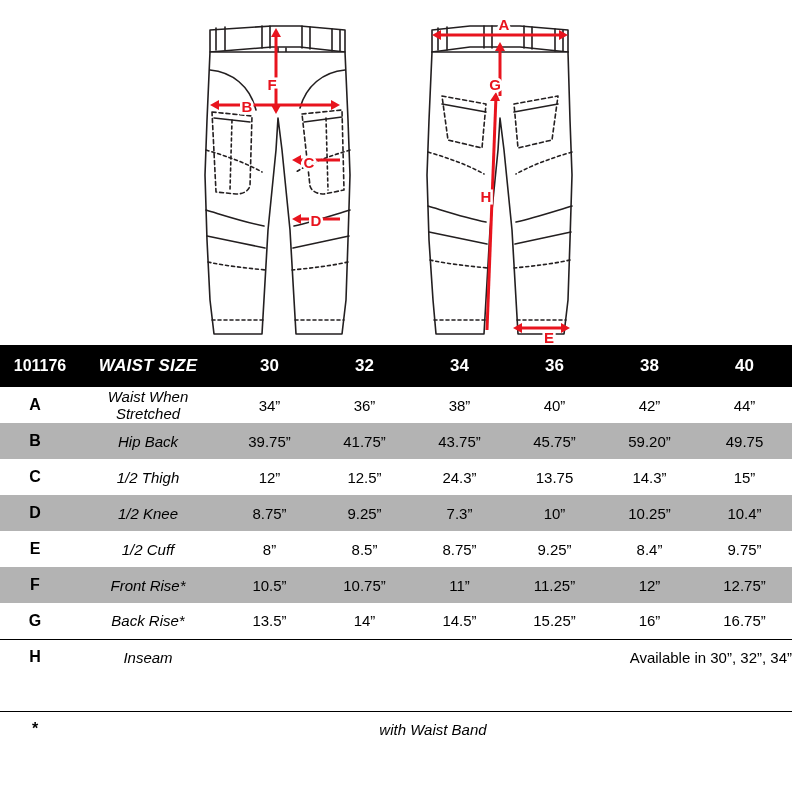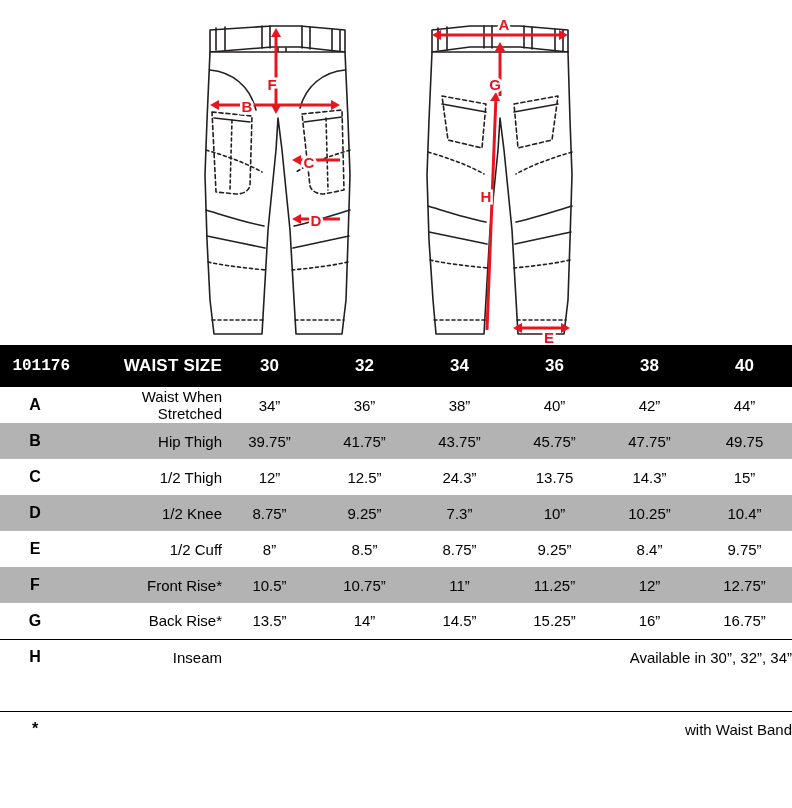--- a/index.html
+++ b/index.html
@@ -29,26 +29,26 @@
     table-layout: fixed;
     font-size: 15px;
   }
   .sizechart td, .sizechart th {
     padding: 0;
     height: 36px;
     vertical-align: middle;
     font-weight: normal;
   }
   .sizechart .c-letter { width: 70px; text-align: center; font-weight: bold; font-size: 16px; }
-  .sizechart .c-name   { width: 152px; text-align: right; padding-left: 4px; }
+  .sizechart .c-name   { width: 152px; text-align: center; padding-left: 4px; font-style: italic; }
   .sizechart .c-val    { width: 95px; text-align: center; }
 
   tr.hdr { background: #000000; color: #ffffff; height: 42px; }
   tr.hdr td { font-weight: bold; font-size: 17px; }
-  tr.hdr .c-letter { text-align: right; padding-left: 10px; font-size: 16px; font-family: Liberation Mono, monospace; }
+  tr.hdr .c-letter { text-align: center; padding-left: 10px; font-size: 16px; }
   tr.hdr .c-name { font-size: 17px; letter-spacing: .2px; }
 
   tr.light { background: #ffffff; }
   tr.dark  { background: #b3b3b3; }
 
   .rule-top { border-top: 1px solid #000; }
   .inseam-note { text-align: right; }
   .spacer-row { height: 34px; background: #ffffff; }
   .footnote-row { background: #ffffff; border-top: 1px solid #000; }
   .footnote-row .c-letter { font-weight: bold; }
@@ -225,26 +225,26 @@
         <td class="c-val">34”</td>
         <td class="c-val">36”</td>
         <td class="c-val">38”</td>
         <td class="c-val">40”</td>
         <td class="c-val">42”</td>
         <td class="c-val">44”</td>
       </tr>
 
       <tr class="dark">
         <td class="c-letter">B</td>
-        <td class="c-name">Hip Thigh</td>
+        <td class="c-name">Hip Back</td>
         <td class="c-val">39.75”</td>
         <td class="c-val">41.75”</td>
         <td class="c-val">43.75”</td>
         <td class="c-val">45.75”</td>
-        <td class="c-val">47.75”</td>
+        <td class="c-val">59.20”</td>
         <td class="c-val">49.75</td>
       </tr>
 
       <tr class="light">
         <td class="c-letter">C</td>
         <td class="c-name">1/2 Thigh</td>
         <td class="c-val">12”</td>
         <td class="c-val">12.5”</td>
         <td class="c-val">24.3”</td>
         <td class="c-val">13.75</td>

